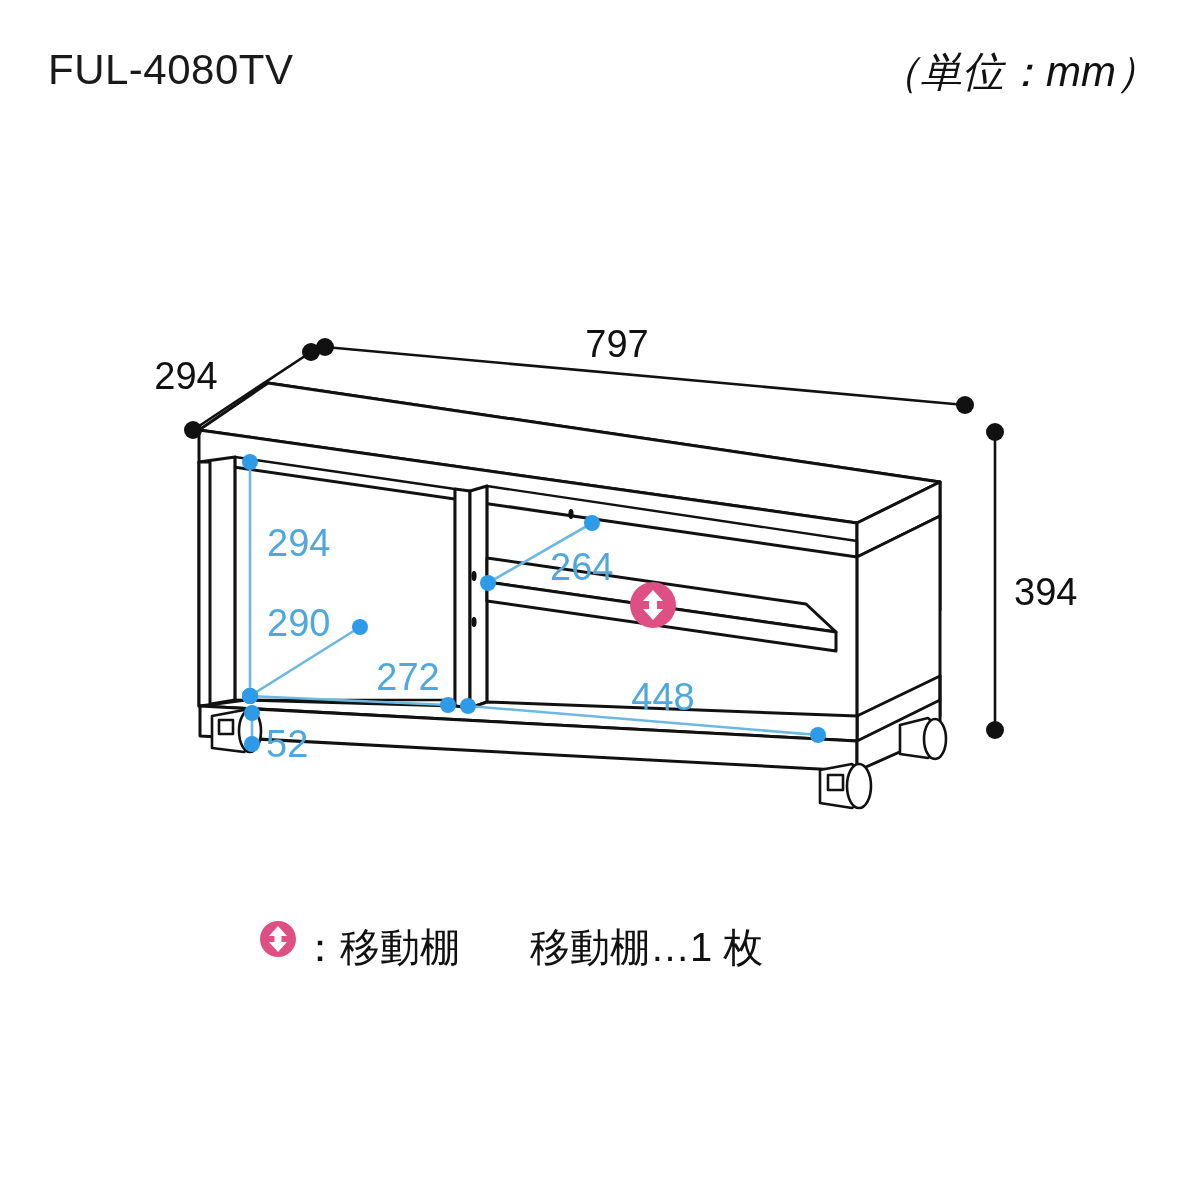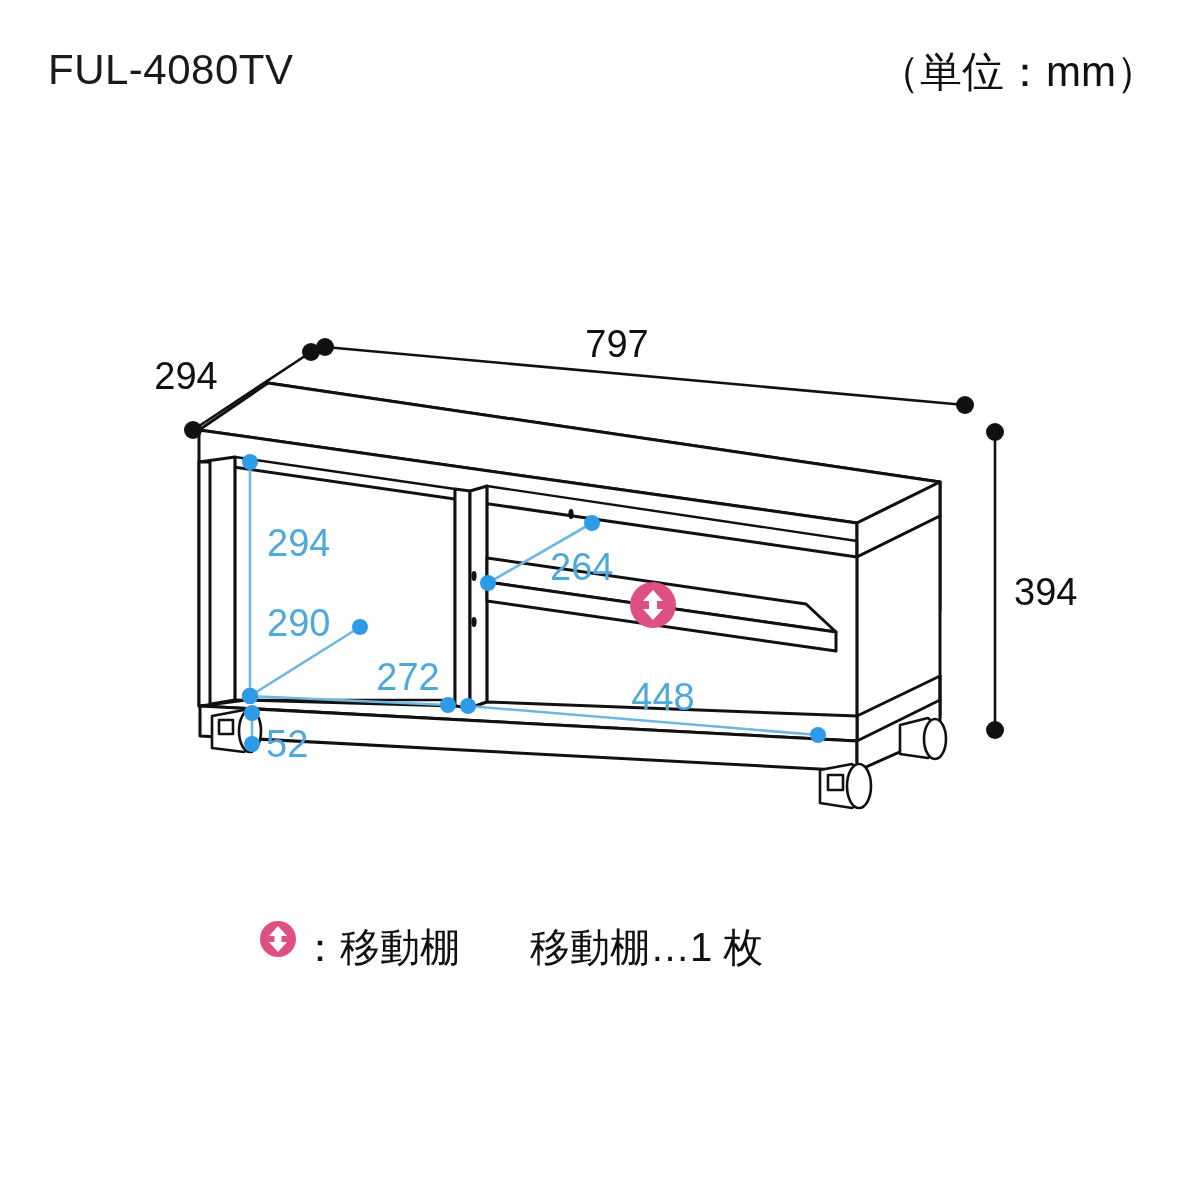--- a/index.html
+++ b/index.html
@@ -39,20 +39,21 @@
     white-space: nowrap;
   }
   .hdr-unit {
     position: absolute;
     right: 42px;
     top: -2px;
     font-size: 42px;
     font-weight: 400;
     color: #111111;
     white-space: nowrap;
+    font-style: italic;
   }
   #drawing {
     position: absolute;
     left: 0;
     top: 0;
     width: 1200px;
     height: 1200px;
     pointer-events: none;
   }
   .legend {

